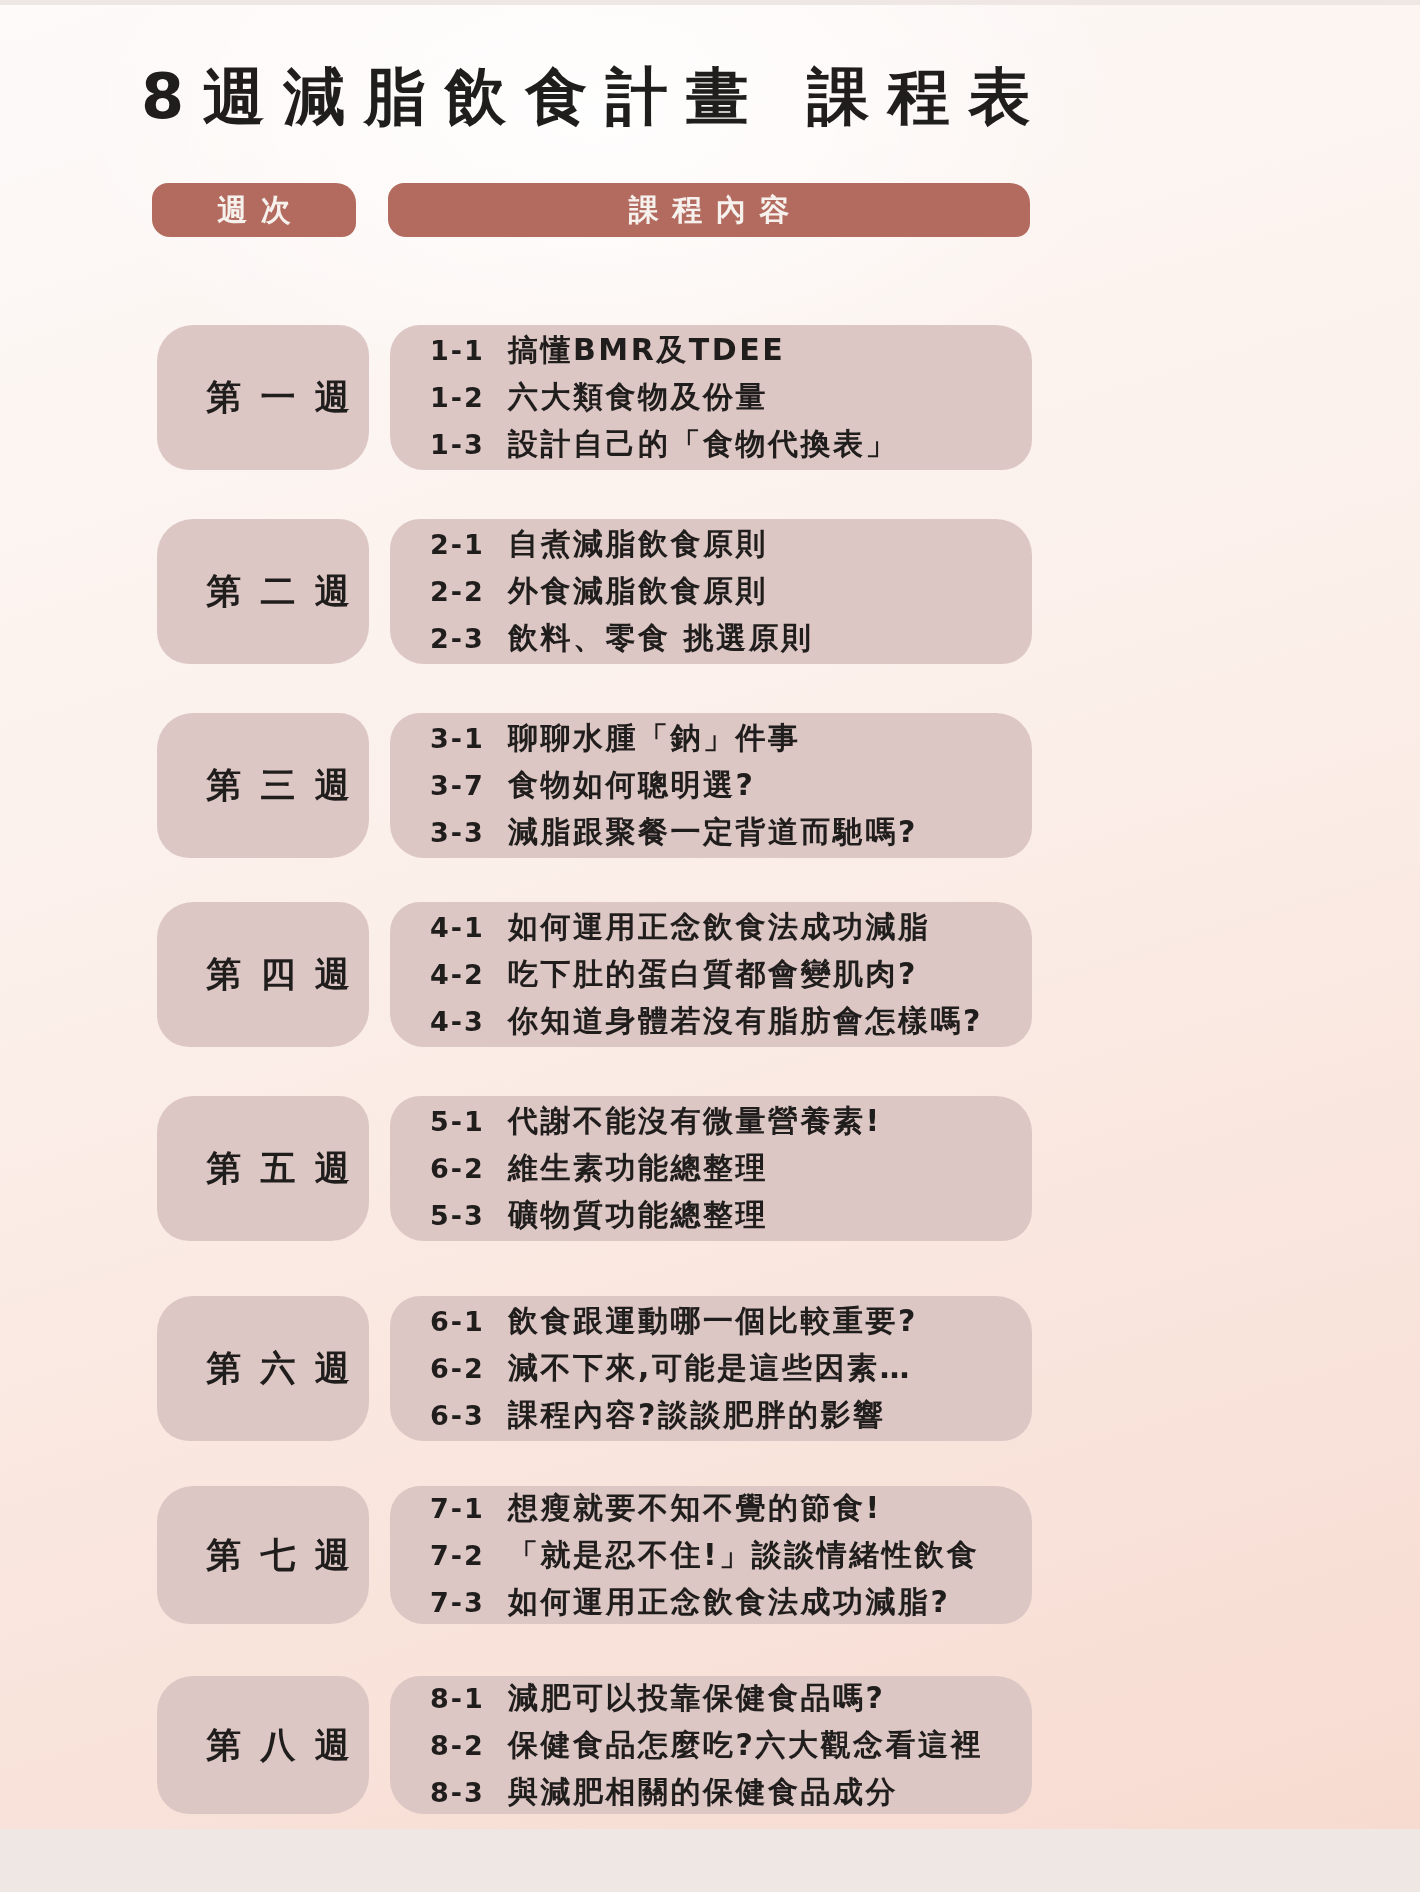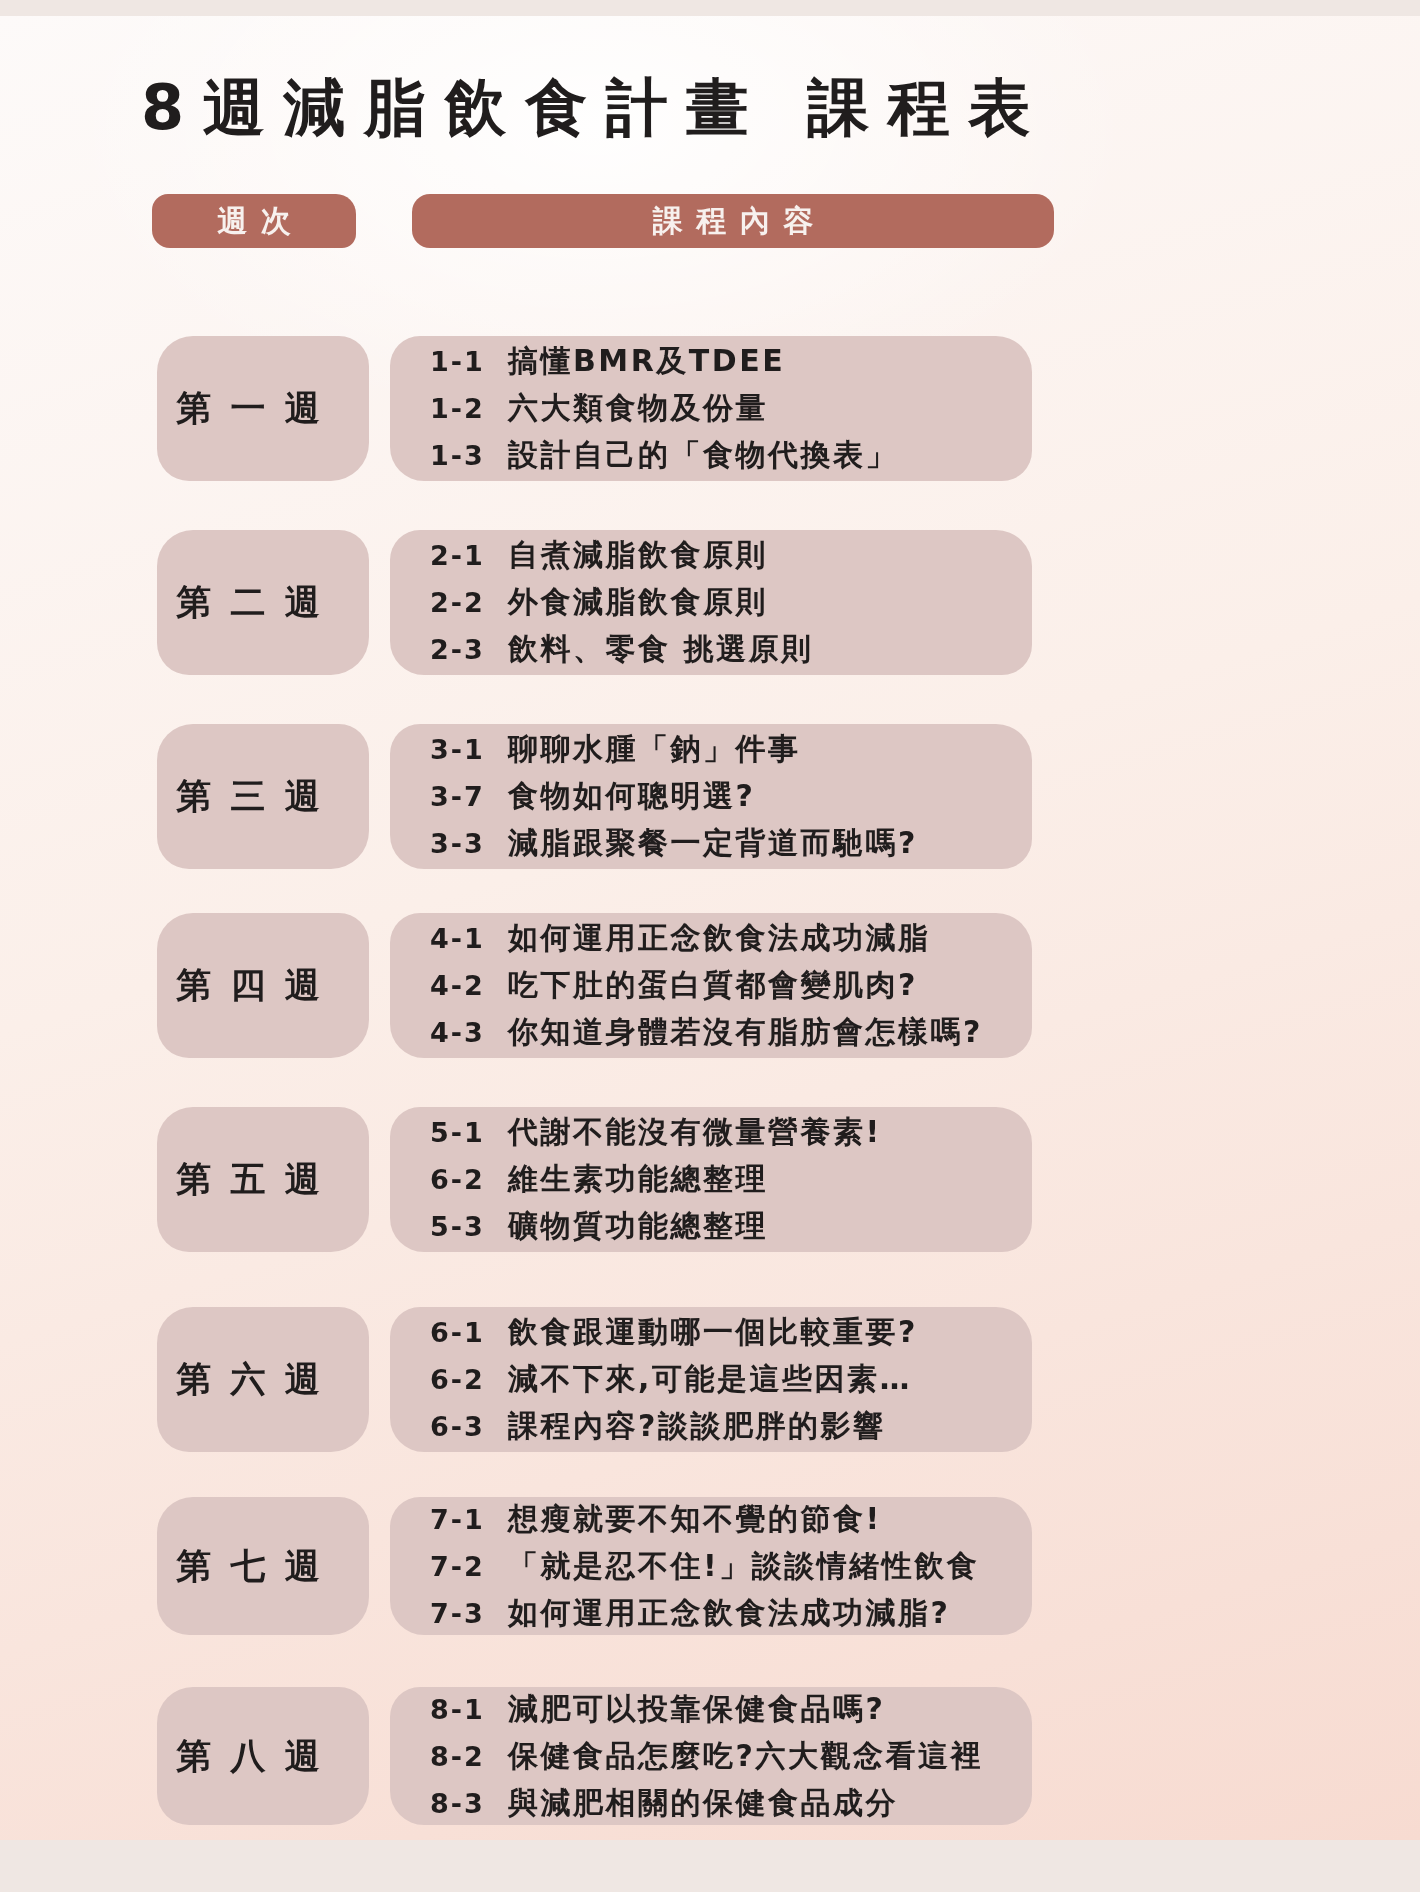--- a/index.html
+++ b/index.html
@@ -1,19 +1,19 @@
 <!DOCTYPE html>
 <html style="--header-box: #b26b5e; --row-box: #ddc7c4; --text: #201d1d; --header-text: #f7f1ee; --bg-top: #fdfaf9; --bg-bottom: #f7dbd1;"><head>
 <meta charset="utf-8">
 <style>
   html,body{margin:0;padding:0;background:#efe7e3;}
   .page{
     position:relative;
     width:1420px;height:1824px;
-    margin:16px auto;
+    margin:5px auto;
     overflow:hidden;
     font-family:"DejaVu Sans","Liberation Sans",sans-serif;
     color:var(--text,#201d1d);
     background:
       radial-gradient(ellipse 900px 500px at 42% 6%, rgba(255,255,255,.9) 0%, rgba(255,255,255,0) 60%),
       linear-gradient(163deg, var(--bg-top,#fdfaf9) 0%, #fbefe9 45%, var(--bg-bottom,#f7dbd1) 100%);
   }
   .title{
     position:absolute;top:50px;left:85px;width:1020px;
     text-align:center;white-space:nowrap;
@@ -24,27 +24,27 @@
     position:absolute;top:178px;height:54px;
     background:var(--header-box,#b26b5e);
     border-radius:16px 20px 14px 18px;
     display:flex;align-items:center;justify-content:center;
     color:var(--header-text,#f7f1ee);
     font-size:30px;font-weight:700;letter-spacing:.45em;text-indent:.45em;
     white-space:nowrap;
     text-align:center;
   }
   .hdr-week{left:152px;width:204px;}
-  .hdr-content{left:412px;width:642px;border-radius:18px;}
+  .hdr-content{left:388px;width:642px;}
   .row{position:absolute;left:0;width:100%;height:145px;}
   .week-box{
     position:absolute;left:157px;top:0;width:212px;height:145px;
     background:var(--row-box,#ddc7c4);
     border-radius:36px 30px 38px 32px;
-    display:flex;align-items:center;justify-content:flex-start;
+    display:flex;align-items:center;justify-content:flex-end;
     font-size:35px;font-weight:700;letter-spacing:.55em;text-indent:.55em;
     white-space:nowrap;
   }
   .content-box{
     position:absolute;left:390px;top:0;width:642px;height:145px;
     background:var(--row-box,#ddc7c4);
     border-radius:30px 36px 30px 34px;
     box-sizing:border-box;
     padding:8px 14px 8px 40px;
     display:flex;flex-direction:column;justify-content:center;gap:6px;

